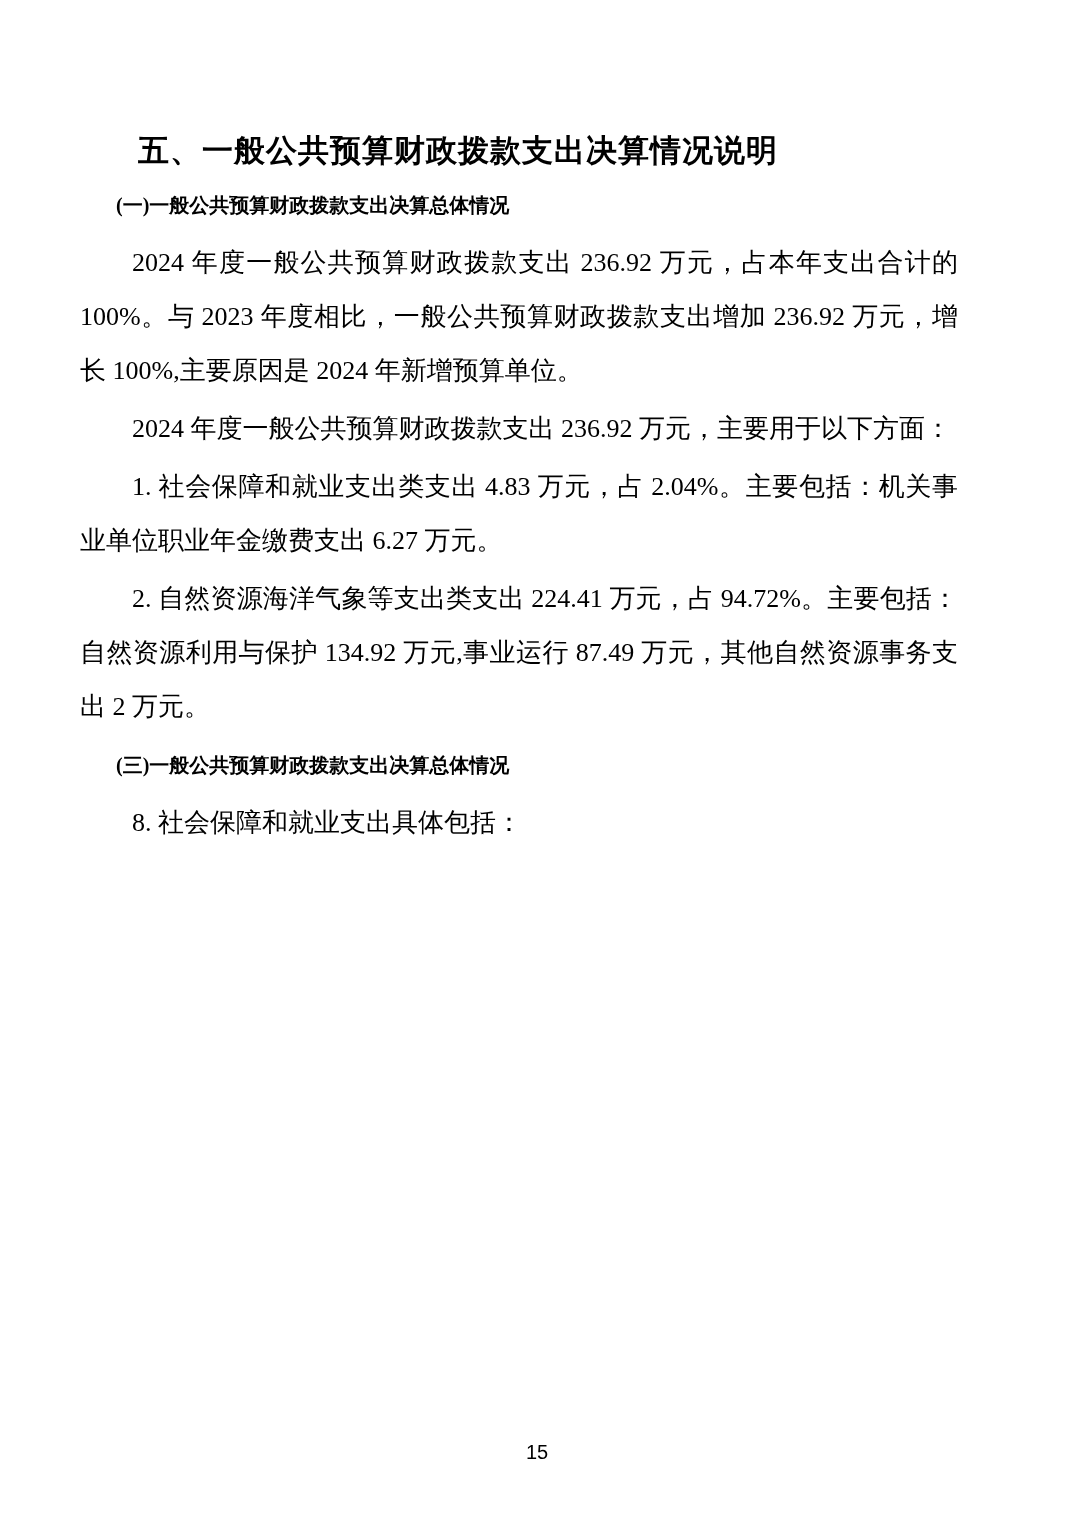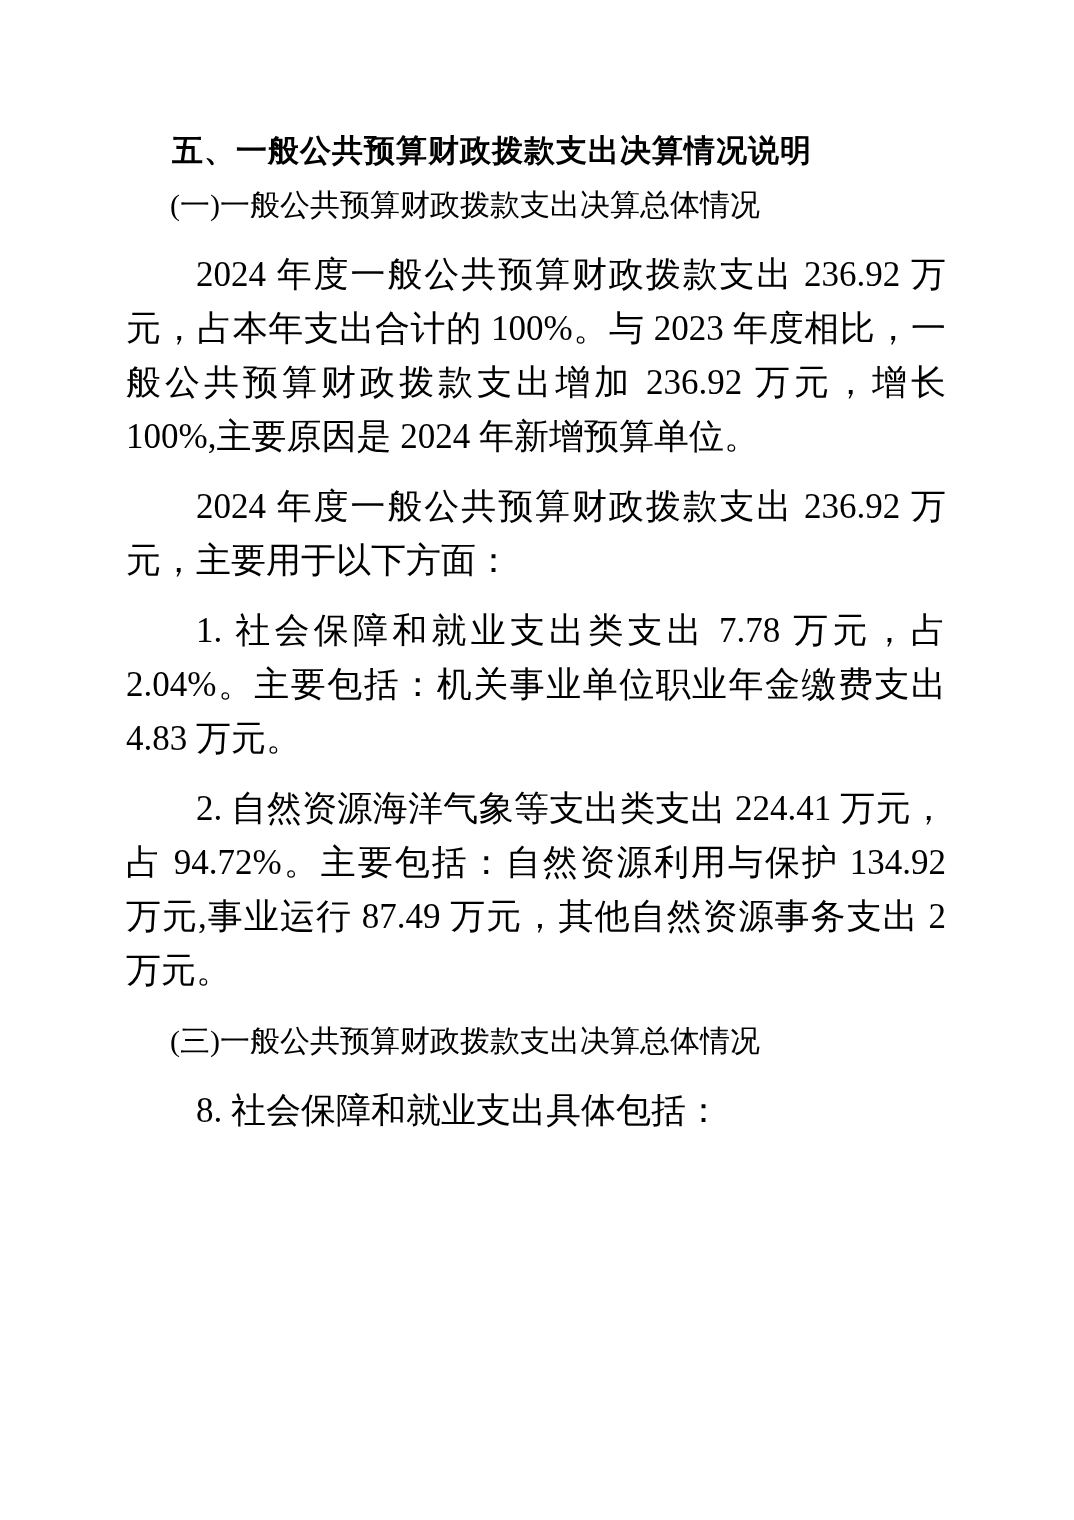--- a/index.html
+++ b/index.html
@@ -7,47 +7,47 @@
     padding: 0;
     background: #ffffff;
   }
   .page {
     position: relative;
     width: 1074px;
     height: 1520px;
     box-sizing: border-box;
     background: #ffffff;
     color: #000000;
-    padding: 124px 112px 0 110px;
+    padding: 124px 112px 0 76px;
     font-family: "Liberation Serif", "DejaVu Serif", serif;
     overflow: hidden;
   }
   .doc-title {
     font-family: "Liberation Sans", "DejaVu Sans", sans-serif;
     font-weight: 700;
     font-size: 31px;
     line-height: 54px;
     margin: 0;
     text-indent: 2em;
     letter-spacing: 1px;
     white-space: nowrap;
   }
   .section-heading {
-    font-size: 30px;
-    font-weight: 400;
+    font-size: 20px;
+    font-weight: 700;
     line-height: 54px;
     margin: 0;
     text-indent: 2em;
     white-space: nowrap;
   }
   .para {
-    font-size: 35px;
+    font-size: 26px;
     font-weight: 400;
     line-height: 54px;
-    margin: 16px;
+    margin: 4px;
     text-indent: 2em;
     text-align: justify;
   }
   .page-number {
     position: absolute;
     left: 0;
     right: 0;
     top: 1438px;
     text-align: center;
     font-family: "Liberation Sans", "DejaVu Sans", sans-serif;
@@ -63,25 +63,26 @@
 
   <h1 class="doc-title">五、一般公共预算财政拨款支出决算情况说明</h1>
 
   <h2 class="section-heading">(一)一般公共预算财政拨款支出决算总体情况</h2>
 
   <p class="para">2024 年度一般公共预算财政拨款支出 236.92 万元，占本年支出合计的 100%。与 2023 年度相比，一般公共预算财政拨款支出增加 236.92 万元，增长 100%,主要原因是 2024 年新增预算单位。</p>
 
 
   <p class="para">2024 年度一般公共预算财政拨款支出 236.92 万元，主要用于以下方面：</p>
 
-  <p class="para">1. 社会保障和就业支出类支出 7.78 万元，占 2.04%。主要包括：机关事业单位职业年金缴费支出 4.83 万元。</p>
+  <p class="para">1. 社会保障和就业支出类支出 4.83 万元，占 2.04%。主要包括：机关事业单位职业年金缴费支出 6.27 万元。</p>
 
   <p class="para">2. 自然资源海洋气象等支出类支出 224.41 万元，占 94.72%。主要包括：自然资源利用与保护 134.92 万元,事业运行 87.49 万元，其他自然资源事务支出 2 万元。</p>
 
 
   <h2 class="section-heading">(三)一般公共预算财政拨款支出决算总体情况</h2>
 
 
   <p class="para">8. 社会保障和就业支出具体包括：</p>
 
 
+  <div class="page-number">15</div>
 
 </div>
 
 </body></html>

